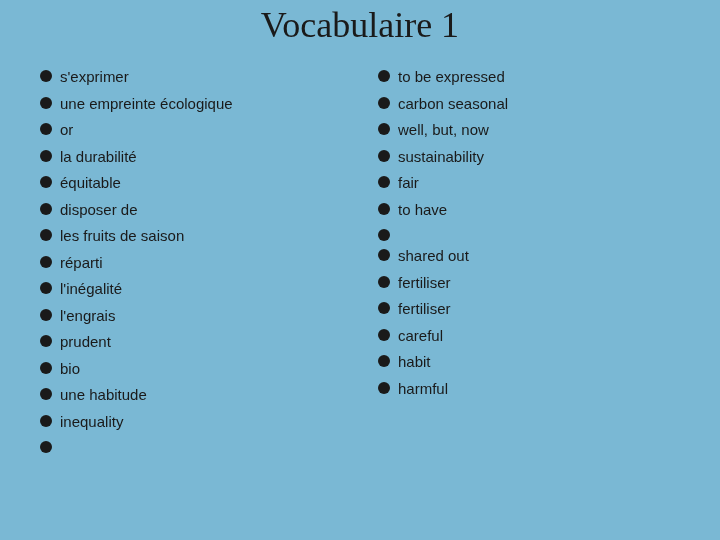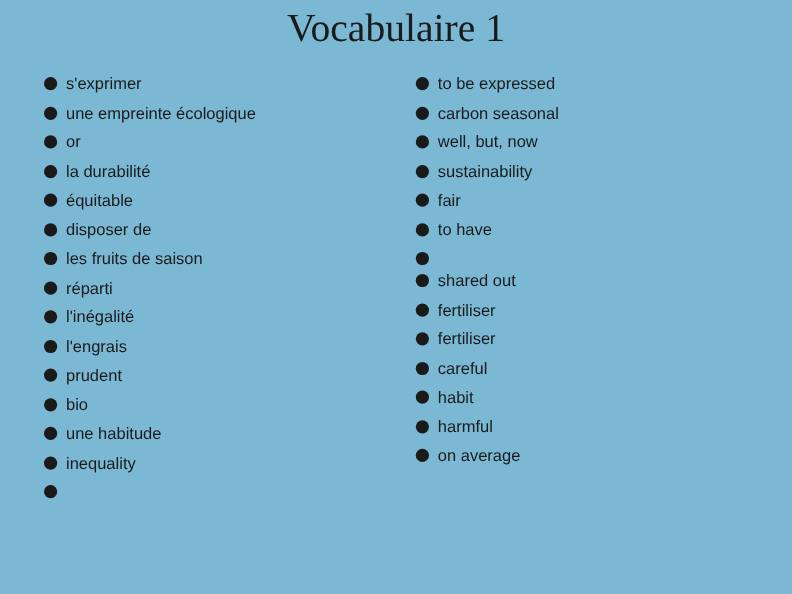--- a/index.html
+++ b/index.html
@@ -187,20 +187,16 @@
             <span>careful</span>
           </li>
           <li>
             <span class="bullet"></span>
             <span>habit</span>
           </li>
           <li>
             <span class="bullet"></span>
             <span>harmful</span>
           </li>
-          <li>
-            <span class="bullet"></span>
-            <span>on average</span>
-          </li>
         </ul>
     </div>
   </div>
 </div>
 
 </body></html>

